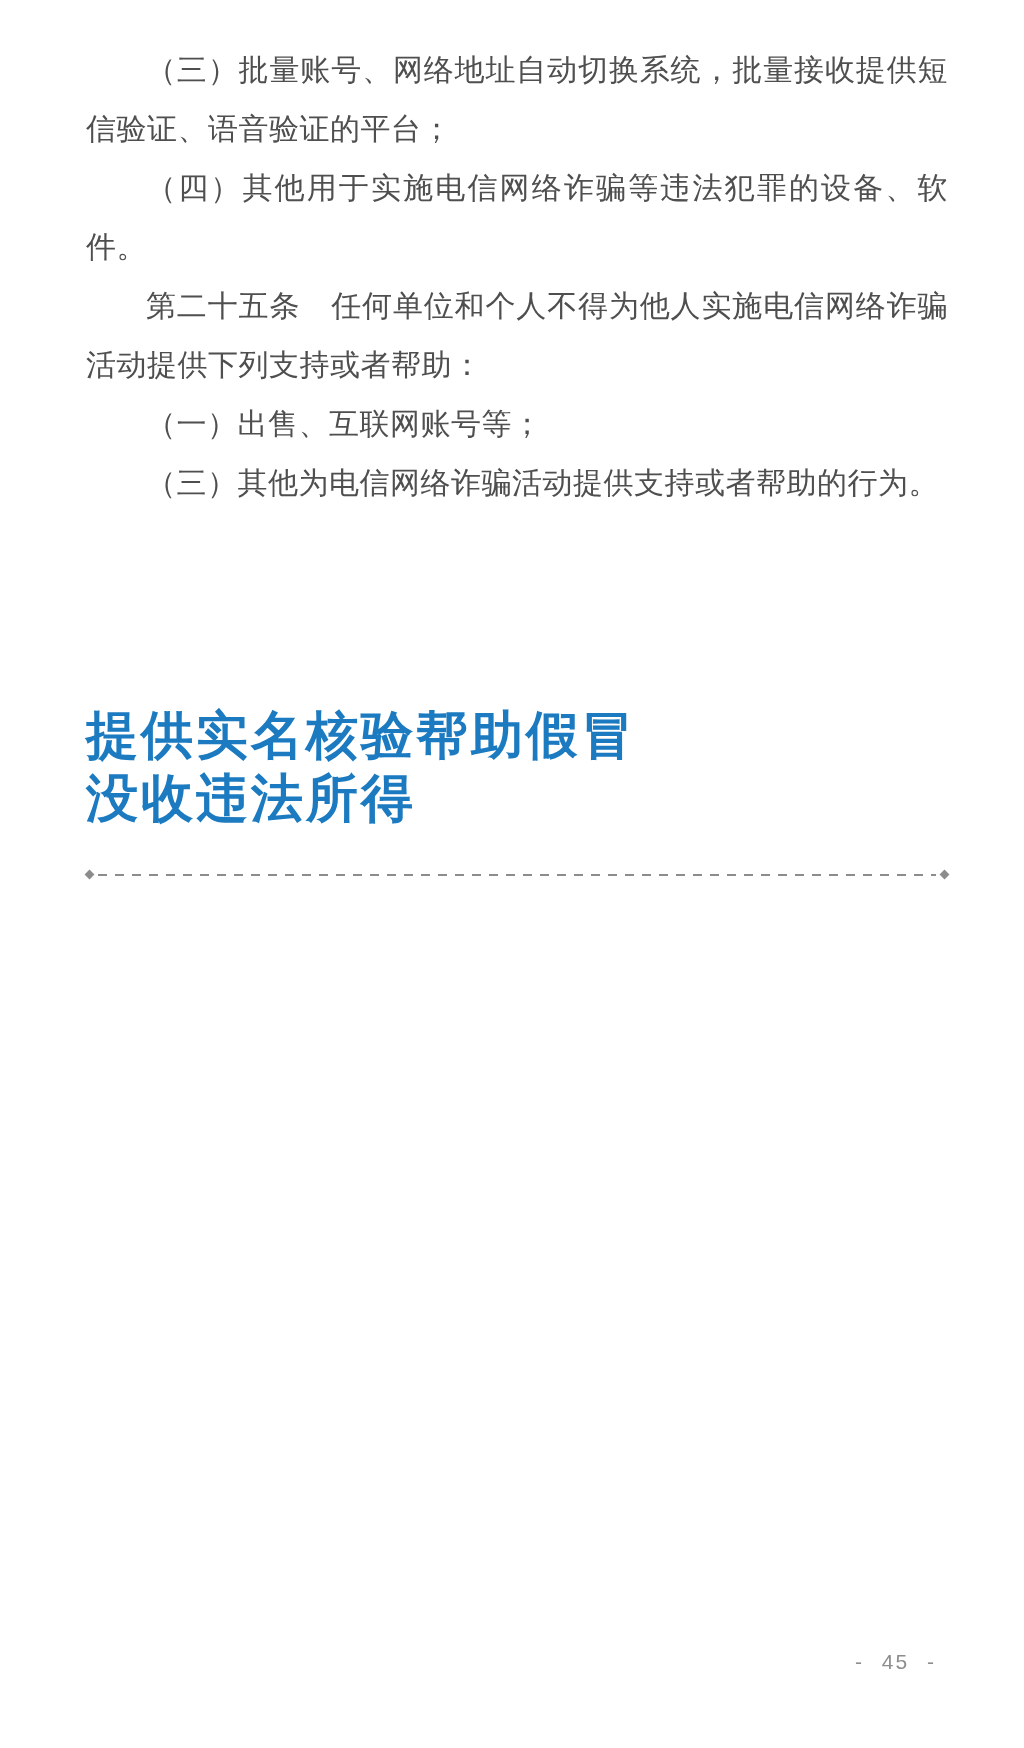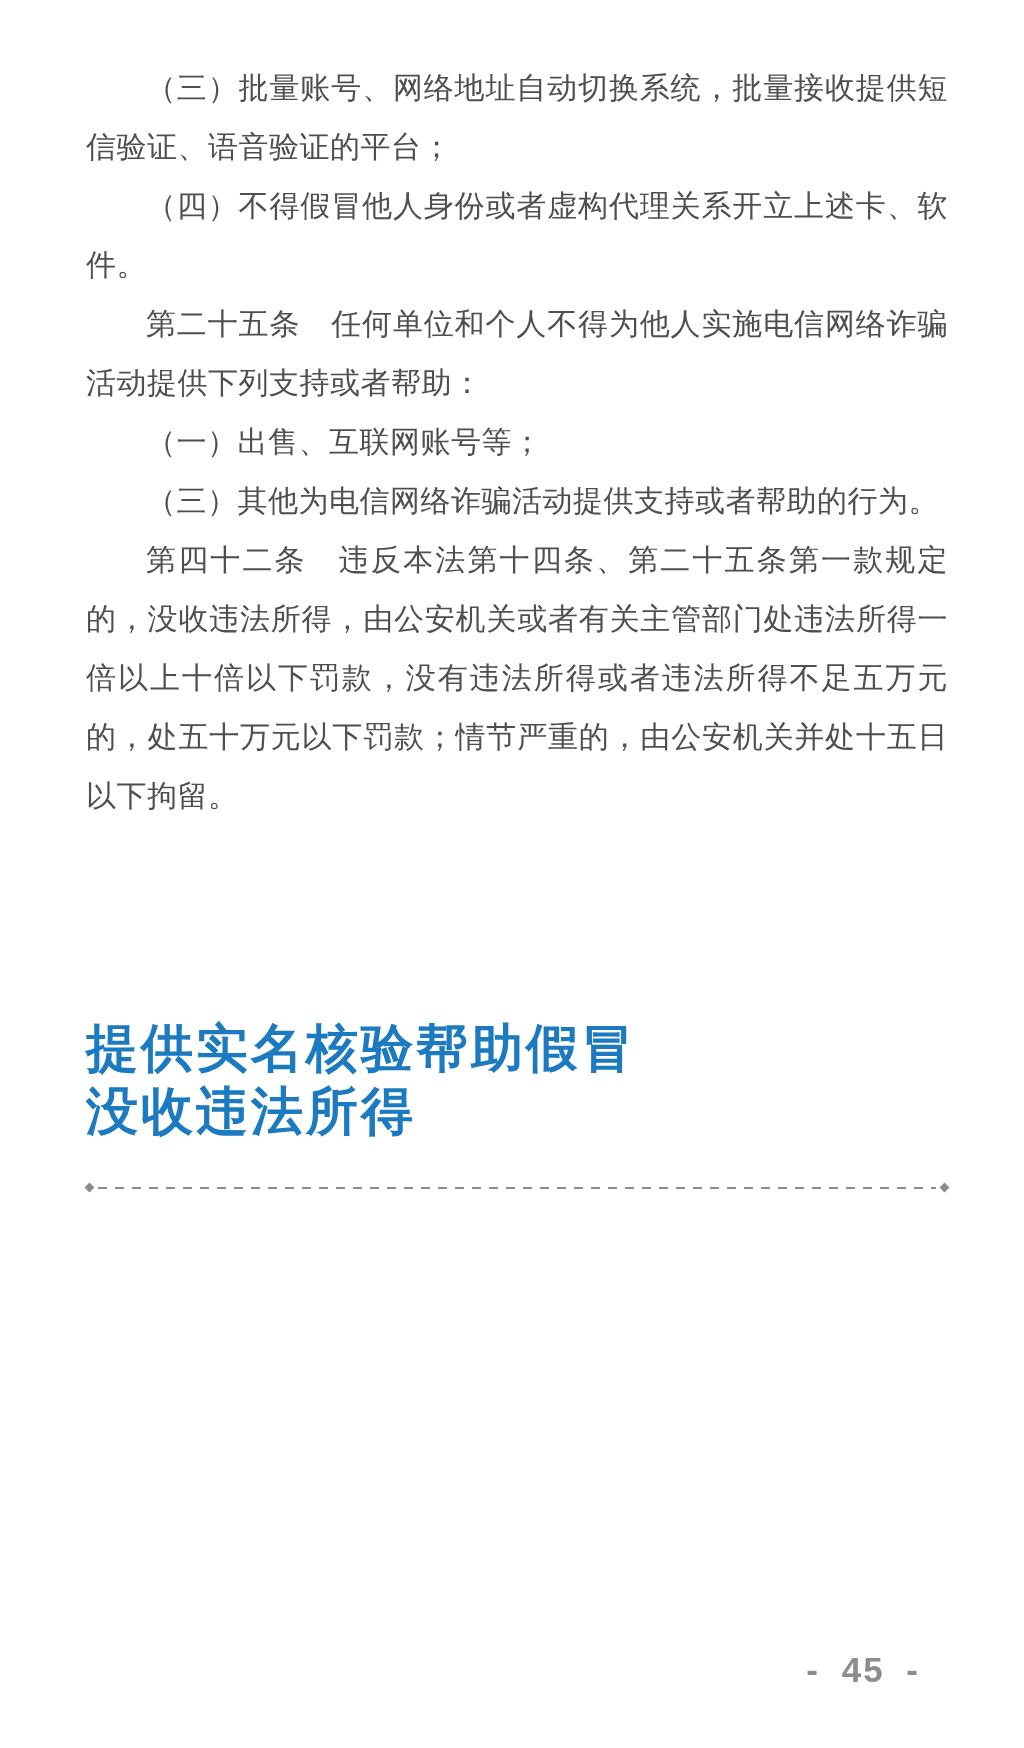--- a/index.html
+++ b/index.html
@@ -10,21 +10,21 @@
     background: var(--page-bg, #ffffff);
     overflow: hidden;
     font-family: "Liberation Sans", "DejaVu Sans", sans-serif;
   }
   .content {
     position: absolute;
     left: 86px;
     right: 76px;
     top: 0;
   }
-  .sec-top { padding-top: 58px; }
+  .sec-top { padding-top: 40px; }
   .para {
     margin: 0;
     text-indent: 2em;
     font-size: 30px;
     line-height: 59px;
     letter-spacing: 0.5px;
     color: var(--body-text, #4f4f4f);
     text-align: justify;
     text-justify: inter-ideograph;
   }
@@ -54,41 +54,39 @@
   .dash-line {
     flex: 1;
     height: 2px;
     background: repeating-linear-gradient(90deg,
       var(--divider-gray, #949494) 0 9px, transparent 9px 17px);
   }
   .sec-bottom { margin-top: 40px; }
   .page-number {
     position: absolute;
     top: 1650px;
-    right: 104px;
+    right: 88px;
     color: var(--pagenum-gray, #8d8d8d);
-    font-size: 35px;
+    font-size: 21px;
     letter-spacing: 2px;
     word-spacing: 10px;
-    font-weight: bold;
   }
 </style>
 </head>
 <body>
 
 <div class="page">
   <div class="content">
 
     <section class="sec-top">
       <p class="para">（三）批量账号、网络地址自动切换系统，批量接收提供短信验证、语音验证的平台；</p>
-      <p class="para">（四）不得假冒他人身份或者虚构代理关系开立上述卡、软件。</p>
+      <p class="para">（四）其他用于实施电信网络诈骗等违法犯罪的设备、软件。</p>
       <p class="para">第二十五条　任何单位和个人不得为他人实施电信网络诈骗活动提供下列支持或者帮助：</p>
       <p class="para">（一）出售、互联网账号等；</p>
       <p class="para">（三）其他为电信网络诈骗活动提供支持或者帮助的行为。</p>
-      <p class="para">第四十二条　违反本法第十四条、第二十五条第一款规定的，没收违法所得，由公安机关或者有关主管部门处违法所得一倍以上十倍以下罚款，没有违法所得或者违法所得不足五万元的，处五十万元以下罚款；情节严重的，由公安机关并处十五日以下拘留。</p>
     </section>
 
     <h1 class="chapter-title">
       <span>提供实名核验帮助假冒</span><br>
       <span>没收违法所得</span>
     </h1>
 
     <div class="divider">
       <span class="diamond"></span>
       <span class="dash-line"></span>

